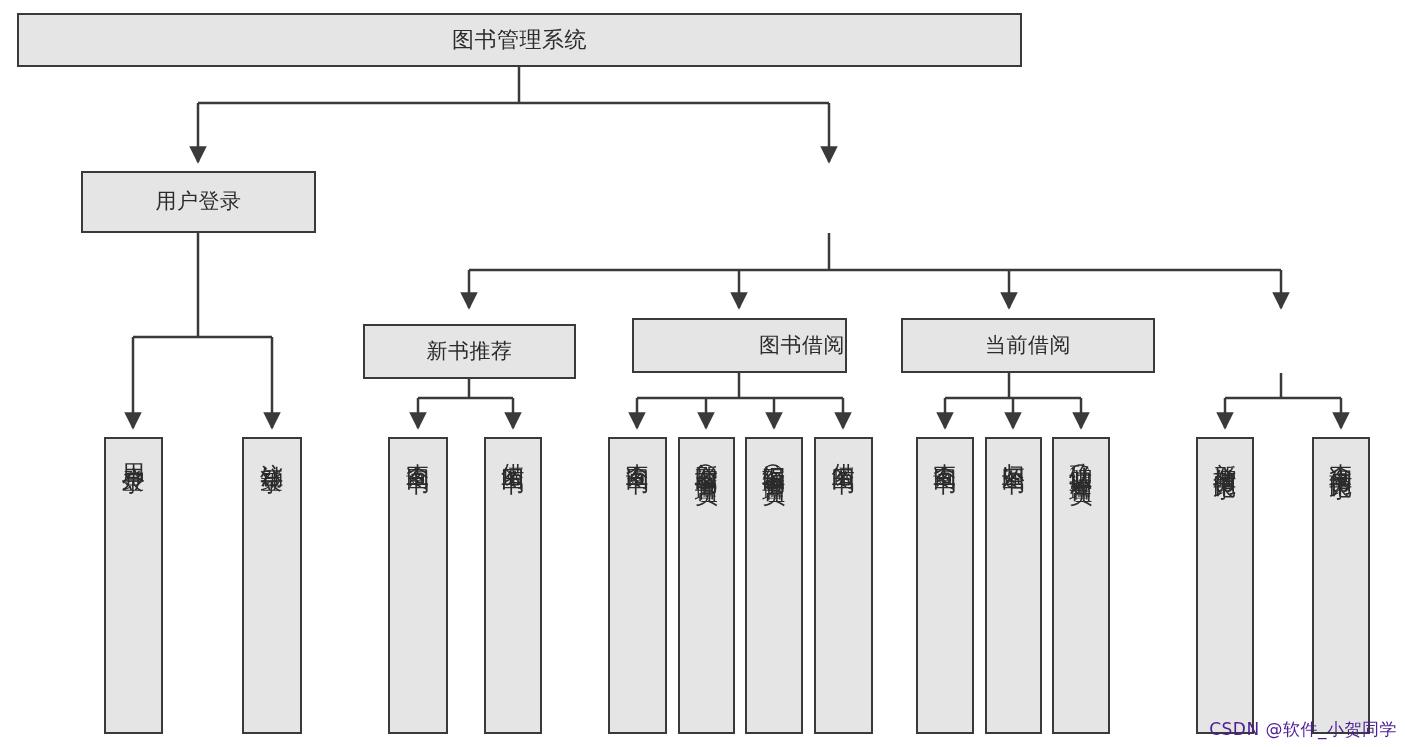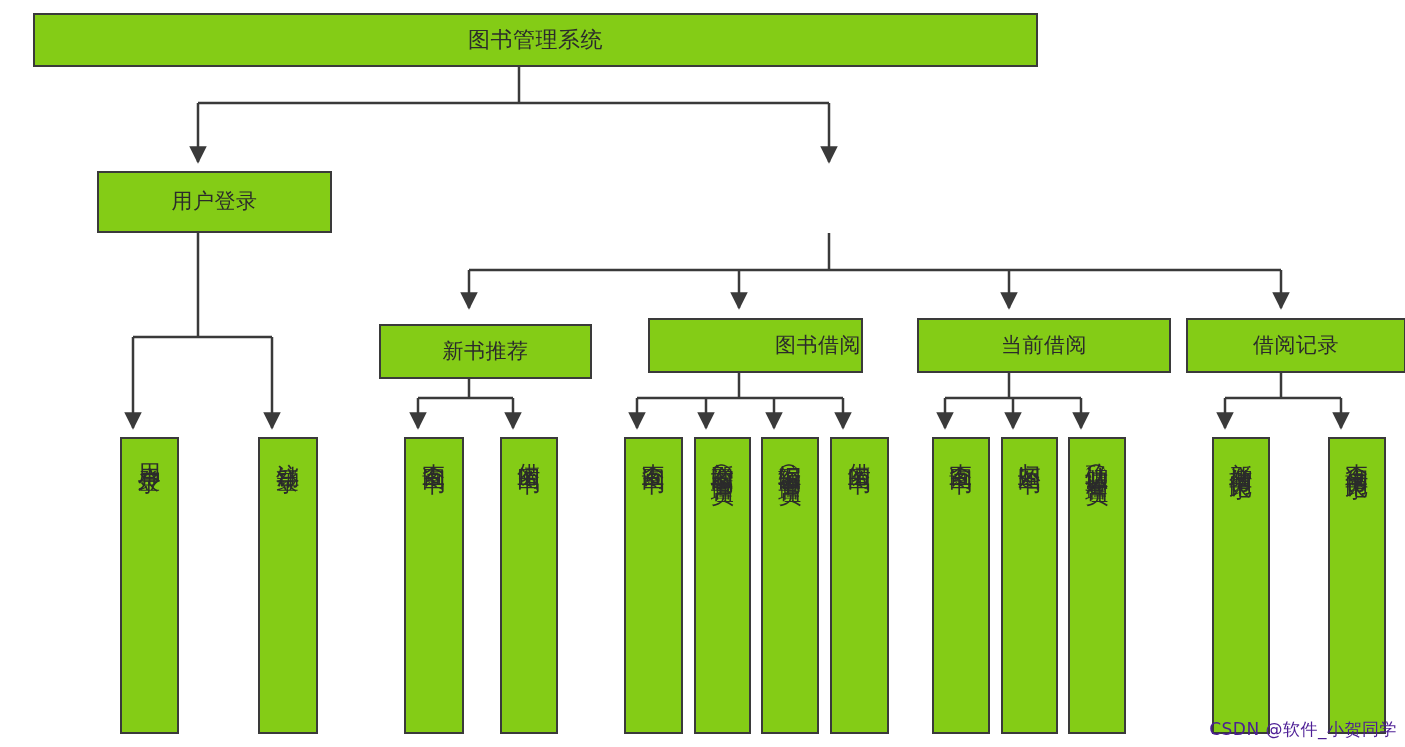--- a/index.html
+++ b/index.html
@@ -20,27 +20,26 @@
   #wires {
     position: absolute;
     left: 0;
     top: 0;
     width: 1405px;
     height: 747px;
   }
   .node {
     position: absolute;
     box-sizing: border-box;
-    background: #84cc16;
+    background: #e5e5e5;
     border: 2.5px solid #3a3a3a;
     display: flex;
     align-items: center;
     justify-content: center;
     color: #2b2b2b;
-    margin-left: 16px;
   }
   .node .label {
     display: block;
     text-align: center;
     line-height: 1.12;
     letter-spacing: 0.5px;
   }
   .node.horiz .label {
     font-size: 21px;
   }
@@ -136,23 +135,20 @@
 
   <div class="node horiz" style="left:363px; top:324px; width:213px; height:55px;">
     <span class="label">新书推荐</span>
   </div>
   <div class="node horiz" style="left:632px; top:318px; width:215px; height:55px;justify-content:flex-end;">
     <span class="label">图书借阅</span>
   </div>
   <div class="node horiz" style="left:901px; top:318px; width:254px; height:55px;">
     <span class="label">当前借阅</span>
   </div>
-  <div class="node horiz" style="left:1170px; top:318px; width:220px; height:55px;">
-    <span class="label">借阅记录</span>
-  </div>
 
   <div class="node vert" style="left:104px; top:437px; width:59px; height:297px;">
     <span class="label">用户登录</span>
   </div>
   <div class="node vert" style="left:242px; top:437px; width:60px; height:297px;">
     <span class="label">注销登录</span>
   </div>
 
   <div class="node vert" style="left:388px; top:437px; width:60px; height:297px;">
     <span class="label">查询图书</span>

